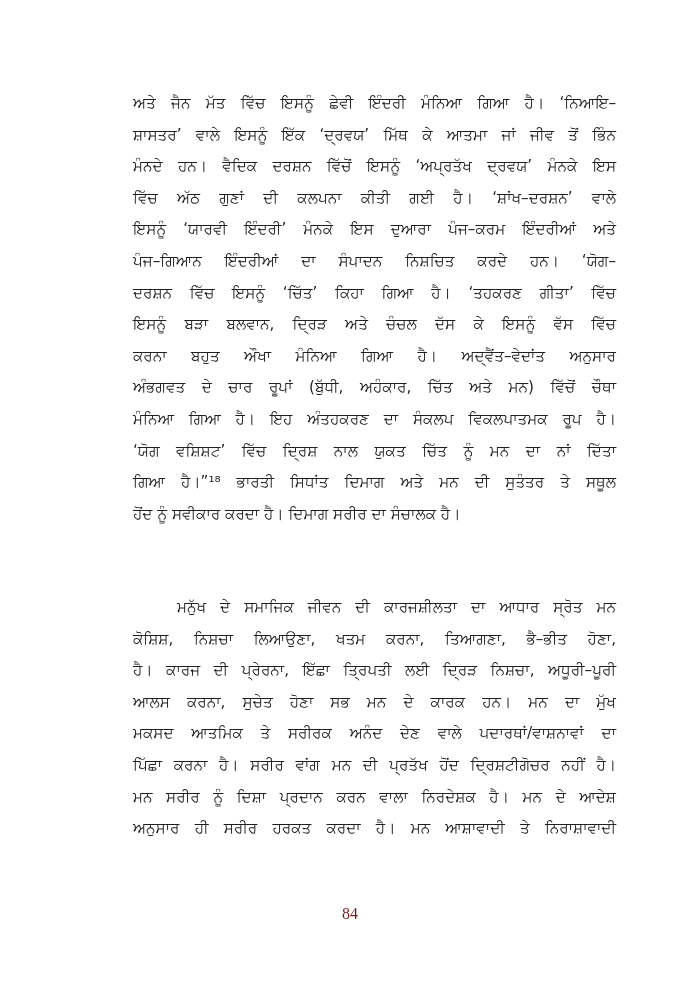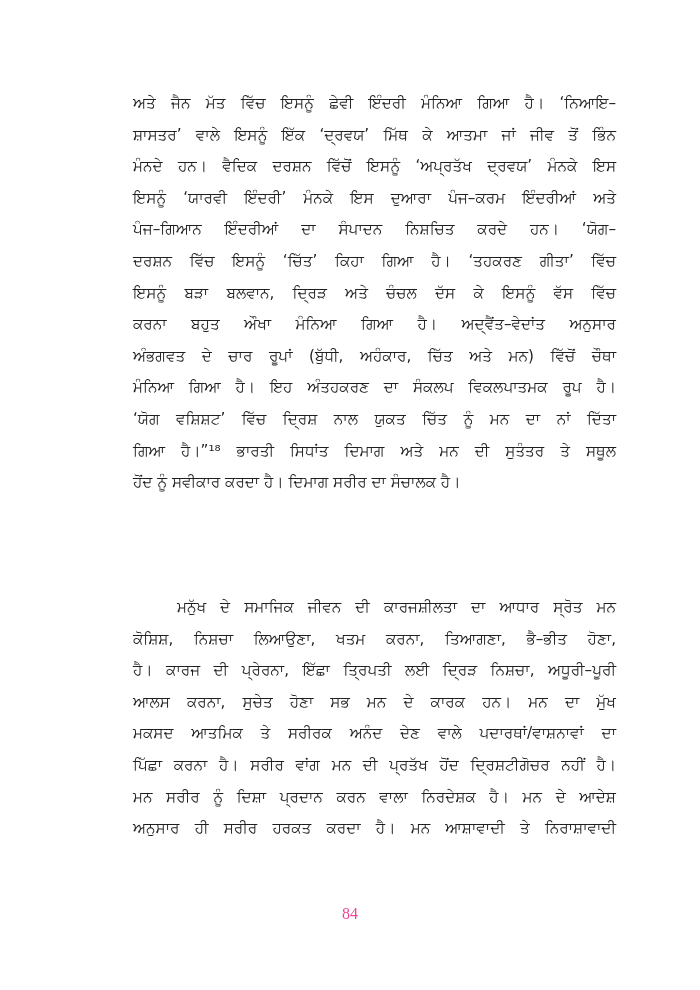--- a/index.html
+++ b/index.html
@@ -47,32 +47,33 @@
     #para-1 { top: 88px; }
     #para-2 { top: 592px; }
     .page-number {
       position: absolute;
       left: 0;
       width: 700px;
       top: 905px;
       text-align: center;
       font-family: "Liberation Serif", serif;
       font-size: 16px;
-      color: #ec4899;
+      color: #7f1d1d;
     }
   </style>
 </head>
 <body>
 
 <div class="page">
 
   <div class="text-block" id="para-1">
     <span class="line">ਅਤੇ ਜੈਨ ਮੱਤ ਵਿੱਚ ਇਸਨੂੰ ਛੇਵੀ ਇੰਦਰੀ ਮੰਨਿਆ ਗਿਆ ਹੈ। ‘ਨਿਆਇ–</span>
     <span class="line">ਸ਼ਾਸਤਰ’ ਵਾਲੇ ਇਸਨੂੰ ਇੱਕ ‘ਦ੍ਰਵਯ’ ਮਿੱਥ ਕੇ ਆਤਮਾ ਜਾਂ ਜੀਵ ਤੋਂ ਭਿੰਨ</span>
     <span class="line">ਮੰਨਦੇ ਹਨ। ਵੈਦਿਕ ਦਰਸ਼ਨ ਵਿੱਚੋਂ ਇਸਨੂੰ ‘ਅਪ੍ਰਤੱਖ ਦ੍ਰਵਯ’ ਮੰਨਕੇ ਇਸ</span>
+    <span class="line">ਵਿੱਚ ਅੱਠ ਗੁਣਾਂ ਦੀ ਕਲਪਨਾ ਕੀਤੀ ਗਈ ਹੈ। ‘ਸ਼ਾਂਖ–ਦਰਸ਼ਨ’ ਵਾਲੇ</span>
     <span class="line">ਇਸਨੂੰ ‘ਯਾਰਵੀ ਇੰਦਰੀ’ ਮੰਨਕੇ ਇਸ ਦੁਆਰਾ ਪੰਜ–ਕਰਮ ਇੰਦਰੀਆਂ ਅਤੇ</span>
     <span class="line">ਪੰਜ–ਗਿਆਨ ਇੰਦਰੀਆਂ ਦਾ ਸੰਪਾਦਨ ਨਿਸ਼ਚਿਤ ਕਰਦੇ ਹਨ। ‘ਯੋਗ–</span>
     <span class="line">ਦਰਸ਼ਨ ਵਿੱਚ ਇਸਨੂੰ ‘ਚਿੱਤ’ ਕਿਹਾ ਗਿਆ ਹੈ। ‘ਤਹਕਰਣ ਗੀਤਾ’ ਵਿੱਚ</span>
     <span class="line">ਇਸਨੂੰ ਬੜਾ ਬਲਵਾਨ, ਦ੍ਰਿੜ ਅਤੇ ਚੰਚਲ ਦੱਸ ਕੇ ਇਸਨੂੰ ਵੱਸ ਵਿੱਚ</span>
     <span class="line">ਕਰਨਾ ਬਹੁਤ ਔਖਾ ਮੰਨਿਆ ਗਿਆ ਹੈ। ਅਦ੍ਵੈਂਤ–ਵੇਦਾਂਤ ਅਨੁਸਾਰ</span>
     <span class="line">ਅੰਭਗਵਤ ਦੇ ਚਾਰ ਰੂਪਾਂ (ਬੁੱਧੀ, ਅਹੰਕਾਰ, ਚਿੱਤ ਅਤੇ ਮਨ) ਵਿੱਚੋਂ ਚੌਥਾ</span>
     <span class="line">ਮੰਨਿਆ ਗਿਆ ਹੈ। ਇਹ ਅੰਤਹਕਰਣ ਦਾ ਸੰਕਲਪ ਵਿਕਲਪਾਤਮਕ ਰੂਪ ਹੈ।</span>
     <span class="line">‘ਯੋਗ ਵਸ਼ਿਸ਼ਟ’ ਵਿੱਚ ਦ੍ਰਿਸ਼ ਨਾਲ ਯੁਕਤ ਚਿੱਤ ਨੂੰ ਮਨ ਦਾ ਨਾਂ ਦਿੱਤਾ</span>
     <span class="line">ਗਿਆ ਹੈ।”¹⁸ ਭਾਰਤੀ ਸਿਧਾਂਤ ਦਿਮਾਗ ਅਤੇ ਮਨ ਦੀ ਸੁਤੰਤਰ ਤੇ ਸਥੂਲ</span>
     <span class="line last">ਹੋਂਦ ਨੂੰ ਸਵੀਕਾਰ ਕਰਦਾ ਹੈ। ਦਿਮਾਗ ਸਰੀਰ ਦਾ ਸੰਚਾਲਕ ਹੈ।</span>

